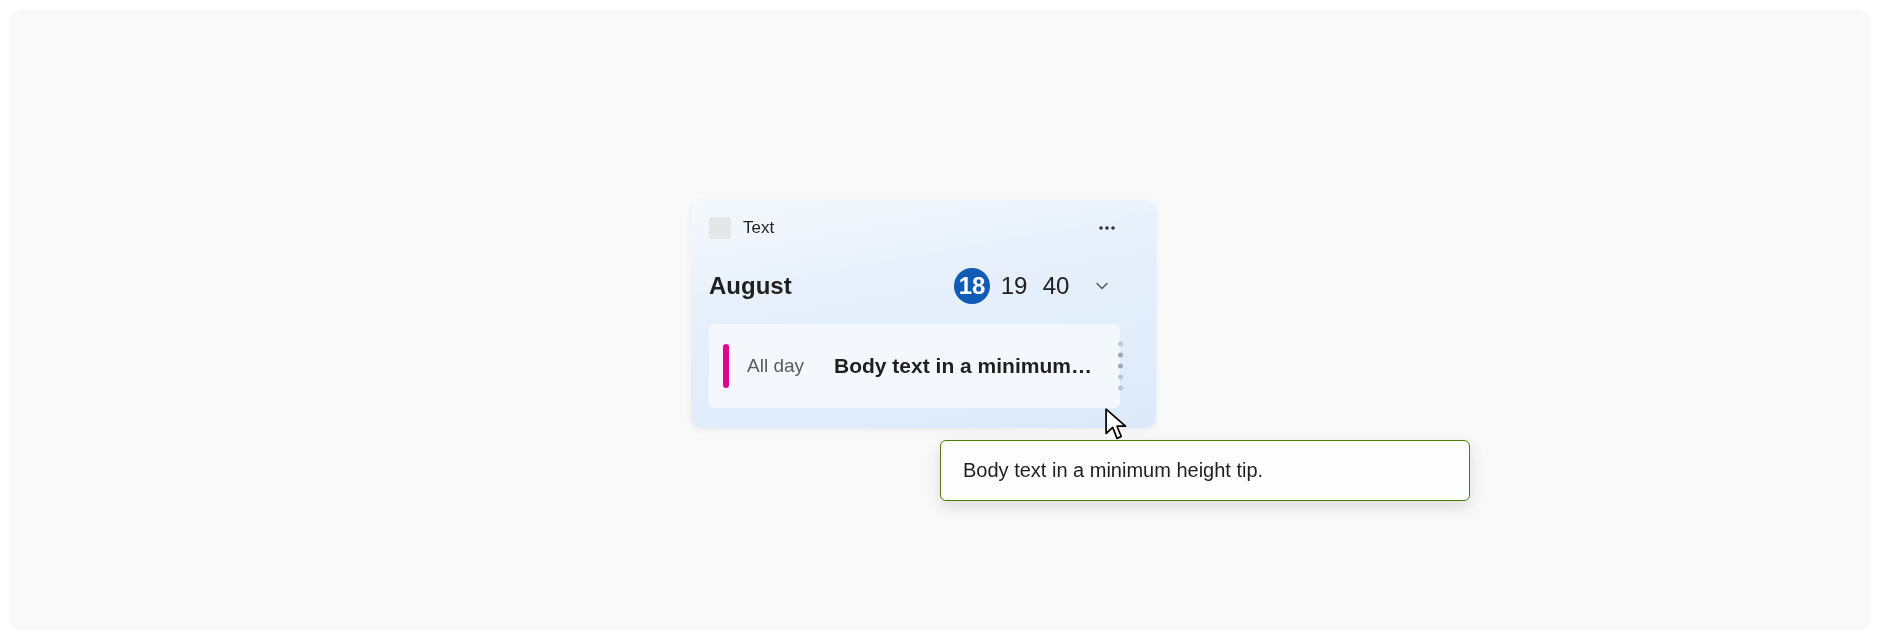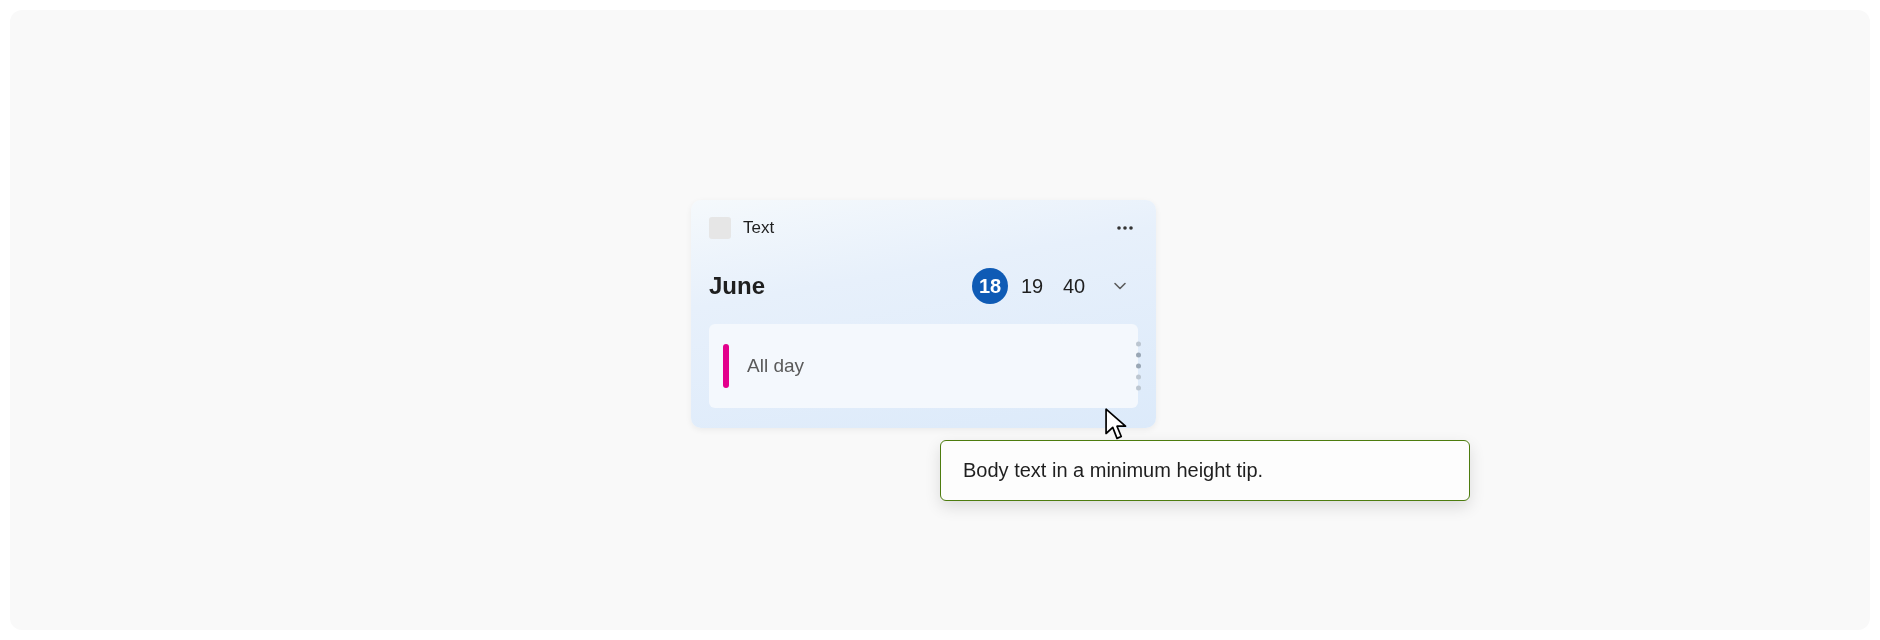--- a/index.html
+++ b/index.html
@@ -20,21 +20,21 @@
     border-radius: 12px;
   }
   .widget {
     position: absolute;
     left: 681px;
     top: 190px;
     width: 465px;
     border-radius: 10px;
     background: linear-gradient(170deg, #f5f9fc 0%, #e7f0fb 35%, #dceafa 100%);
     box-shadow: 0 2px 6px rgba(0,0,0,0.06);
-    padding: 14px 18px 20px 18px;
+    padding: 14px 36px 20px 18px;
   }
   .widget-header {
     display: flex;
     align-items: center;
     height: 28px;
   }
   .header-icon {
     width: 22px;
     height: 22px;
     background: #e6e6e6;
@@ -70,21 +70,21 @@
     color: #1f1f1f;
     flex: 1 1 auto;
   }
   .day-pill {
     min-width: 36px;
     height: 36px;
     border-radius: 50%;
     display: flex;
     align-items: center;
     justify-content: center;
-    font-size: 20px;
+    font-size: 24px;
     font-weight: 400;
     color: #1f1f1f;
     margin-left: 6px;
   }
   .day-pill.selected {
     background: #0f5bb5;
     color: #ffffff;
     font-weight: 600;
   }
   .chevron {
@@ -181,34 +181,35 @@
       <div class="header-more">
         <svg width="18" height="6" viewBox="0 0 18 6">
           <circle cx="3" cy="3" r="1.8" fill="#333"></circle>
           <circle cx="9" cy="3" r="1.8" fill="#333"></circle>
           <circle cx="15" cy="3" r="1.8" fill="#333"></circle>
         </svg>
       </div>
     </div>
 
     <div class="month-row">
-      <div class="month-label">June</div>
+      <div class="month-label">August</div>
       <div class="day-pill selected">18</div>
       <div class="day-pill">19</div>
       <div class="day-pill">40</div>
       <div class="chevron">
         <svg width="16" height="16" viewBox="0 0 16 16">
           <path d="M3 5.5 L8 10.5 L13 5.5" fill="none" stroke="#5c5c5c" stroke-width="1.6" stroke-linecap="round" stroke-linejoin="round"></path>
         </svg>
       </div>
     </div>
 
     <div class="event-card">
       <div class="event-accent"></div>
       <div class="event-time">All day</div>
+      <div class="event-body">Body text in a minimum…</div>
       <div class="side-dots">
         <span class="dim"></span>
         <span></span>
         <span></span>
         <span class="dim"></span>
         <span class="dim"></span>
       </div>
     </div>
 
   </div>

